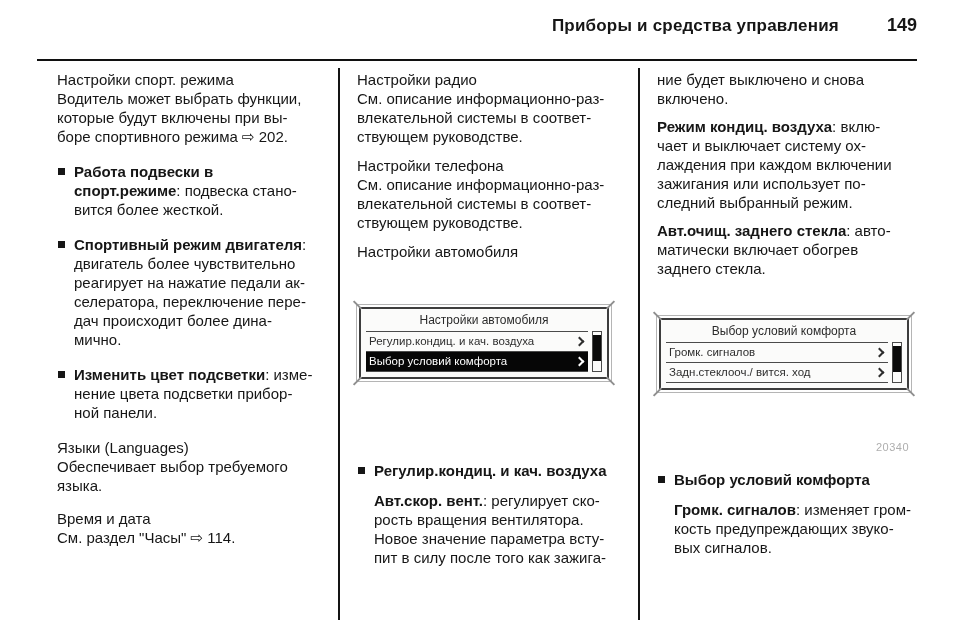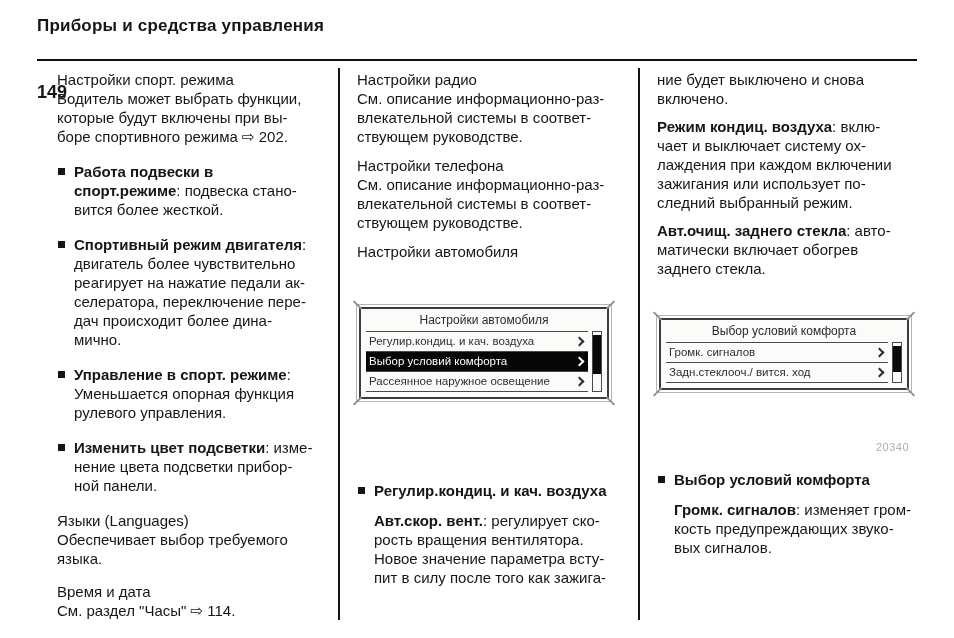--- a/index.html
+++ b/index.html
@@ -4,21 +4,21 @@
 <style>
   html,body { margin:0; padding:0; background:#e8e8e8; }
   .page {
     position:relative; width:954px; height:638px; margin:0 auto;
     background:#ffffff; overflow:hidden; color:#161616;
     font-family:"Liberation Sans","DejaVu Sans",sans-serif;
     font-size:15px; line-height:19px;
   }
   
   .header { position:absolute; top:16px; left:37px; width:880px;
-            display:flex; justify-content:flex-end; align-items:baseline; gap:48px;flex-direction:column; }
+            display:flex; justify-content:flex-end; align-items:baseline; gap:48px; }
   .header-title { font-weight:700; font-size:17px; letter-spacing:.2px; }
   .page-num    { font-weight:700; font-size:18px; }
   .hrule { position:absolute; top:59px; left:37px; width:880px; height:2px; background:#101010; }
   .vrule { position:absolute; top:68px; width:2px; height:552px; background:#141414; }
   .vrule.v1 { left:338px; } .vrule.v2 { left:638px; }
   
   .col { position:absolute; top:70px; width:266px; }
   #col1 { left:57px; } #col2 { left:357px; } #col3 { left:657px; }
   .h   { font-weight:700; }
   .pre { white-space:pre-line; }
@@ -88,26 +88,20 @@
       <span class="marker"></span>
       <span class="btext"><span class="h pre">Спортивный режим двигателя</span><span class="pre">:
 двигатель более чувствительно
 реагирует на нажатие педали ак-
 селератора, переключение пере-
 дач происходит более дина-
 мично.</span></span>
     </div>
     <div class="bullet">
       <span class="marker"></span>
-      <span class="btext"><span class="h pre">Управление в спорт. режиме</span><span class="pre">:
-Уменьшается опорная функция
-рулевого управления.</span></span>
-    </div>
-    <div class="bullet">
-      <span class="marker"></span>
       <span class="btext"><span class="h pre">Изменить цвет подсветки</span><span class="pre">: изме-
 нение цвета подсветки прибор-
 ной панели.</span></span>
     </div>
 
     <div class="hd mt16">Языки (Languages)</div>
     <p class="blk pre">Обеспечивает выбор требуемого
 языка.</p>
 
     <div class="hd mt14">Время и дата</div>
@@ -137,24 +131,20 @@
         <div class="screen-body">
           <div class="rows">
               <div class="mrow">
                 <span>Регулир.кондиц. и кач. воздуха</span>
                 <span class="chev"></span>
               </div>
               <div class="mrow sel">
                 <span>Выбор условий комфорта</span>
                 <span class="chev"></span>
               </div>
-              <div class="mrow">
-                <span>Рассеянное наружное освещение</span>
-                <span class="chev"></span>
-              </div>
             </div>
           <div class="scrollbar">
               <div class="thumb"></div>
             </div>
         </div>
       </div>
     </div>
 
     <div class="bullet after-screen">
       <span class="marker"></span>

